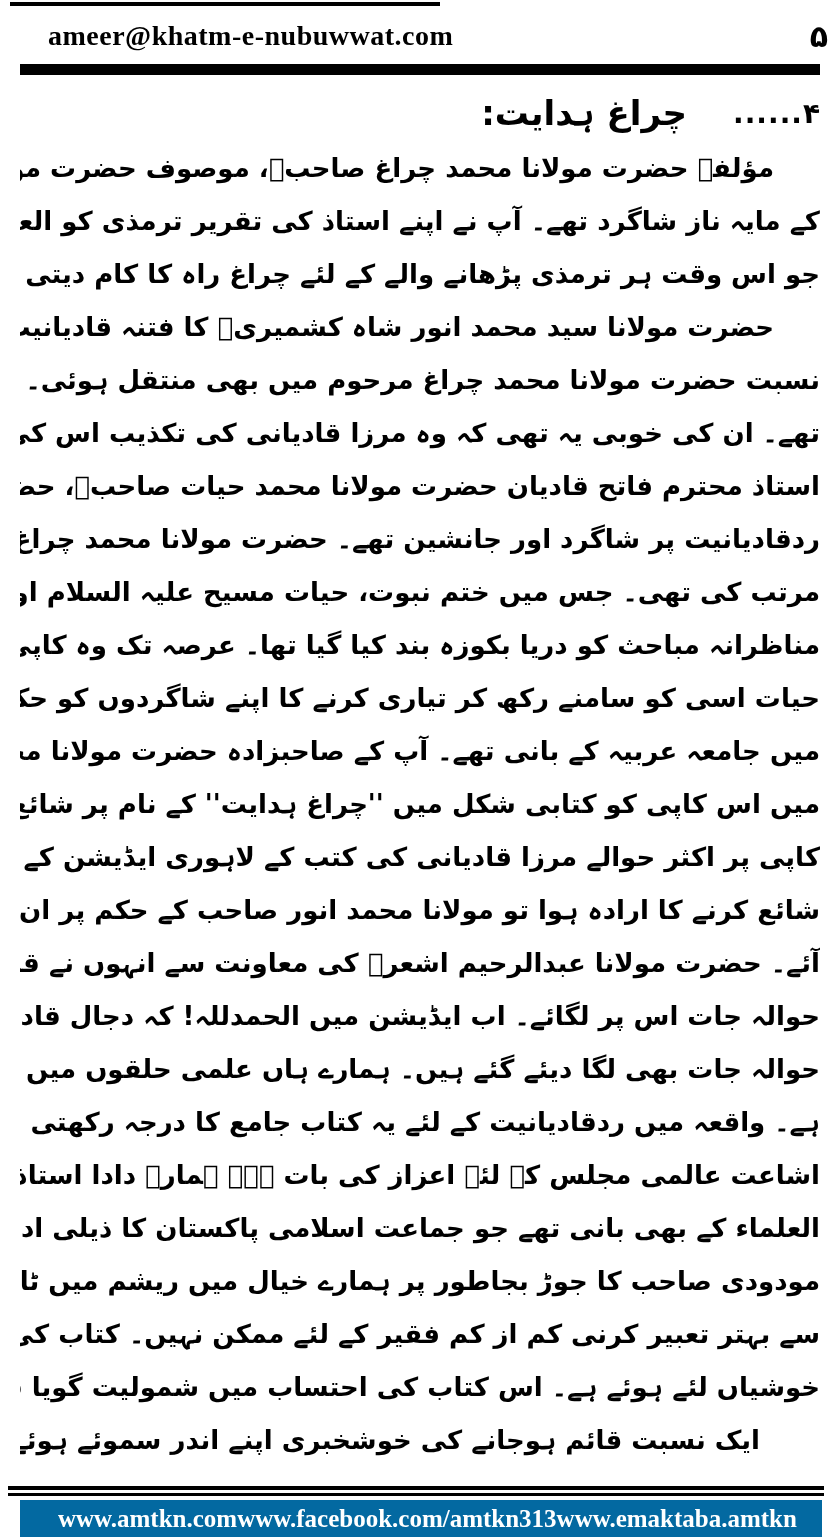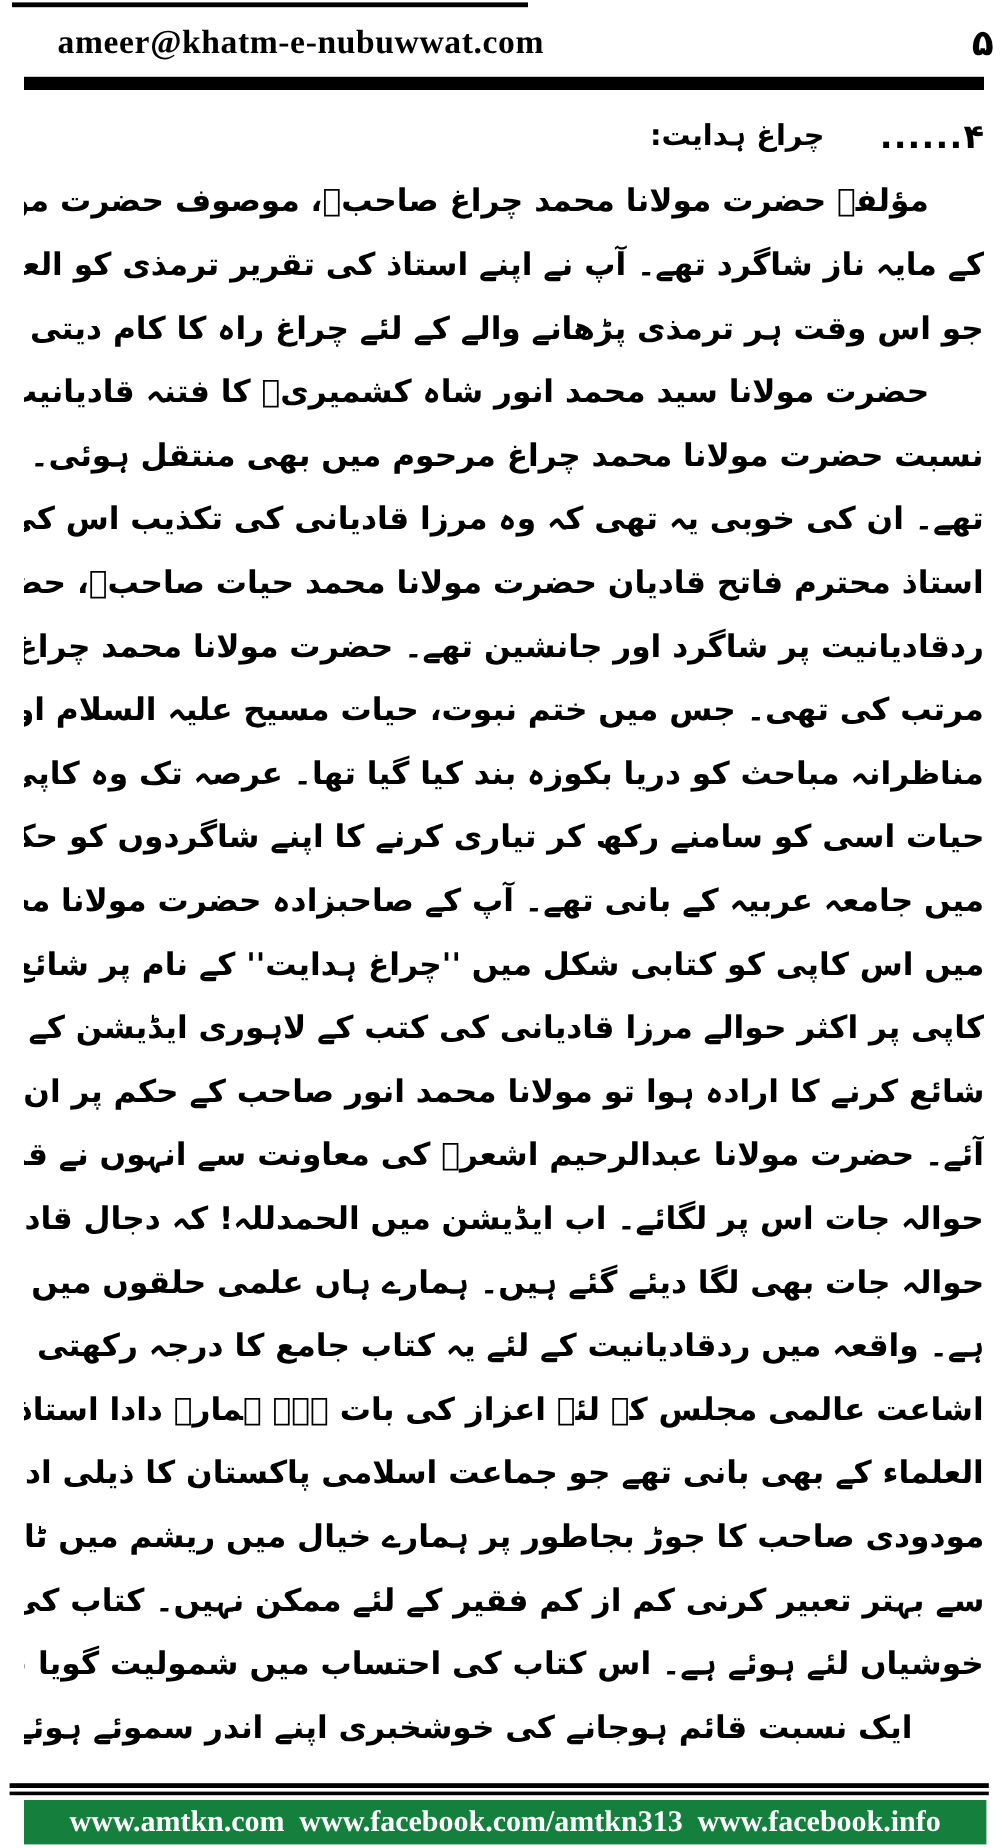--- a/index.html
+++ b/index.html
@@ -32,21 +32,21 @@
 
   
   .heading {
     position:absolute; left:20px; right:20px; top:86px; height:54px;
     direction:rtl; display:flex; align-items:center; justify-content:flex-start;
     font-weight:bold;
   }
   .heading .num { font-size:28px; }
   .heading .dots { font-size:28px; letter-spacing:1px; }
   .heading .spacer { display:inline-block; width:46px; }
-  .heading .title { font-size:24px;margin-left:48px; }
+  .heading .title { font-size:34px;margin-left:48px; }
 
   
   .body {
     position:absolute; left:20px; right:20px; top:142px;
     direction:rtl; font-weight:bold;
   }
   .line {
     height:53px; line-height:53px; font-size:26px;
     text-align:justify; text-align-last:justify;
     overflow:hidden; white-space:nowrap;
@@ -55,21 +55,21 @@
   .line.center { text-align:center; text-align-last:center; padding:0 60px; }
 
   
   .footer-rules { position:absolute; left:8px; right:16px; top:1486px; }
   .footer-rules .fr1 { height:4px; background:#000; }
   .footer-rules .fr2 { height:3px; background:#000; margin-top:3px; }
 
   
   .footer-bar {
     position:absolute; left:20px; right:18px; top:1500px; height:37px;
-    background:#15803d; color:#ffffff;
+    background:#0369a1; color:#ffffff;
     display:flex; align-items:center; justify-content:space-between;
     padding:0 38px; box-sizing:border-box;
     font-family:"Liberation Serif", serif; font-weight:bold; font-size:25px;
   }
   .footer-bar span { white-space:nowrap; }
 </style>
 </head>
 <body>
 
 <div class="page">
@@ -119,16 +119,16 @@
     </div>
 
   <div class="footer-rules">
     <div class="fr1"></div>
     <div class="fr2"></div>
   </div>
 
   <div class="footer-bar">
     <span>www.amtkn.com</span>
     <span>www.facebook.com/amtkn313</span>
-    <span>www.facebook.info</span>
+    <span>www.emaktaba.amtkn</span>
   </div>
 
 </div>
 
 </body></html>

